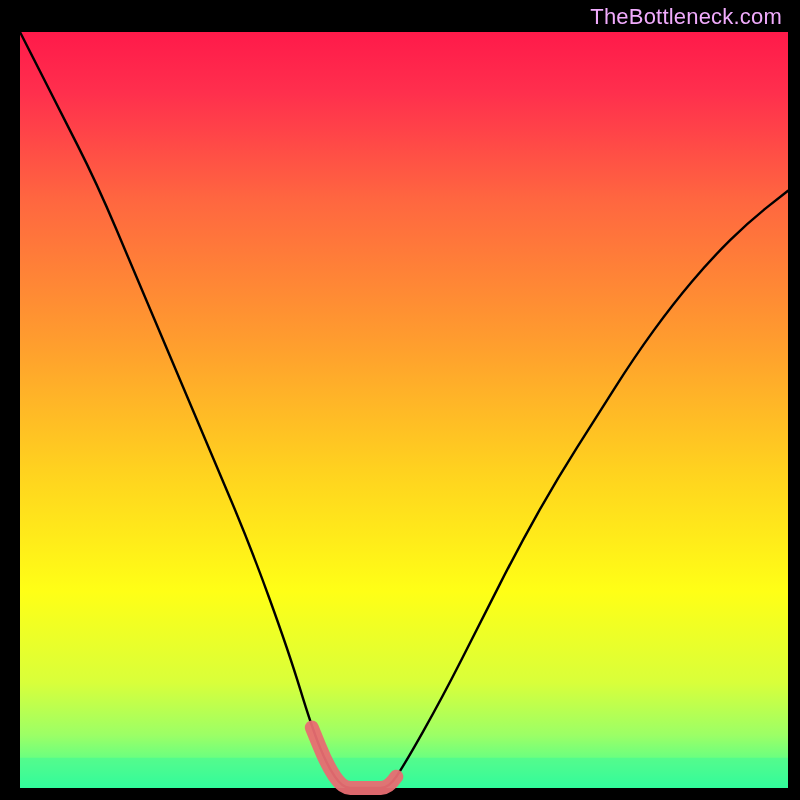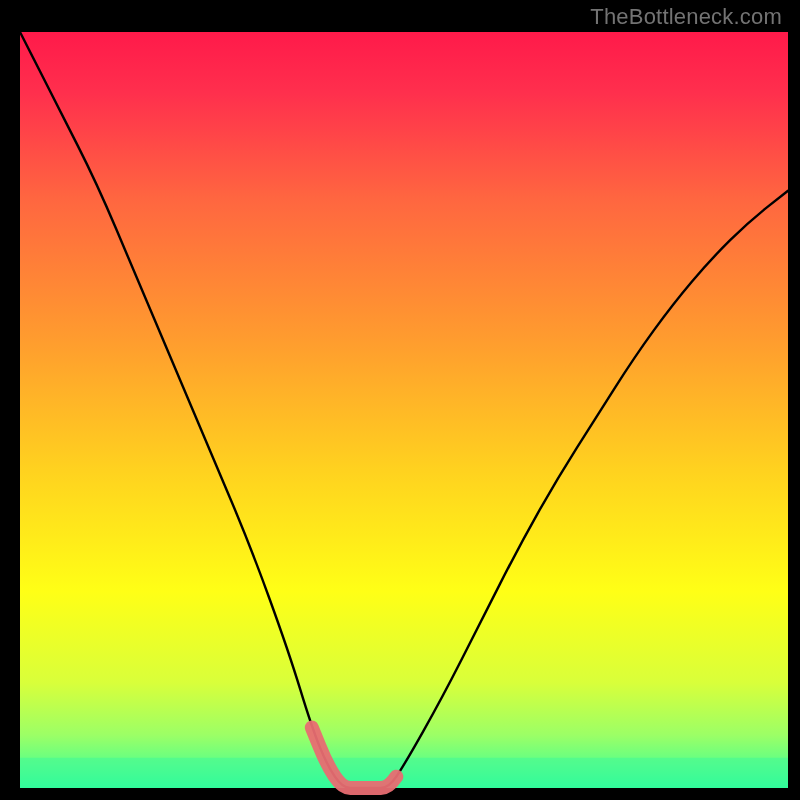--- a/index.html
+++ b/index.html
@@ -16,21 +16,21 @@
     top: 0;
     left: 0;
     width: 800px;
     height: 800px;
     background: #000;
   }
   .attribution {
     position: absolute;
     top: 4px;
     right: 18px;
-    color: #737373;
+    color: #f0abfc;
     font-size: 22px;
     font-weight: 500;
     letter-spacing: 0.2px;
   }
   svg {
     position: absolute;
     top: 0;
     left: 0;
   }
 </style>

